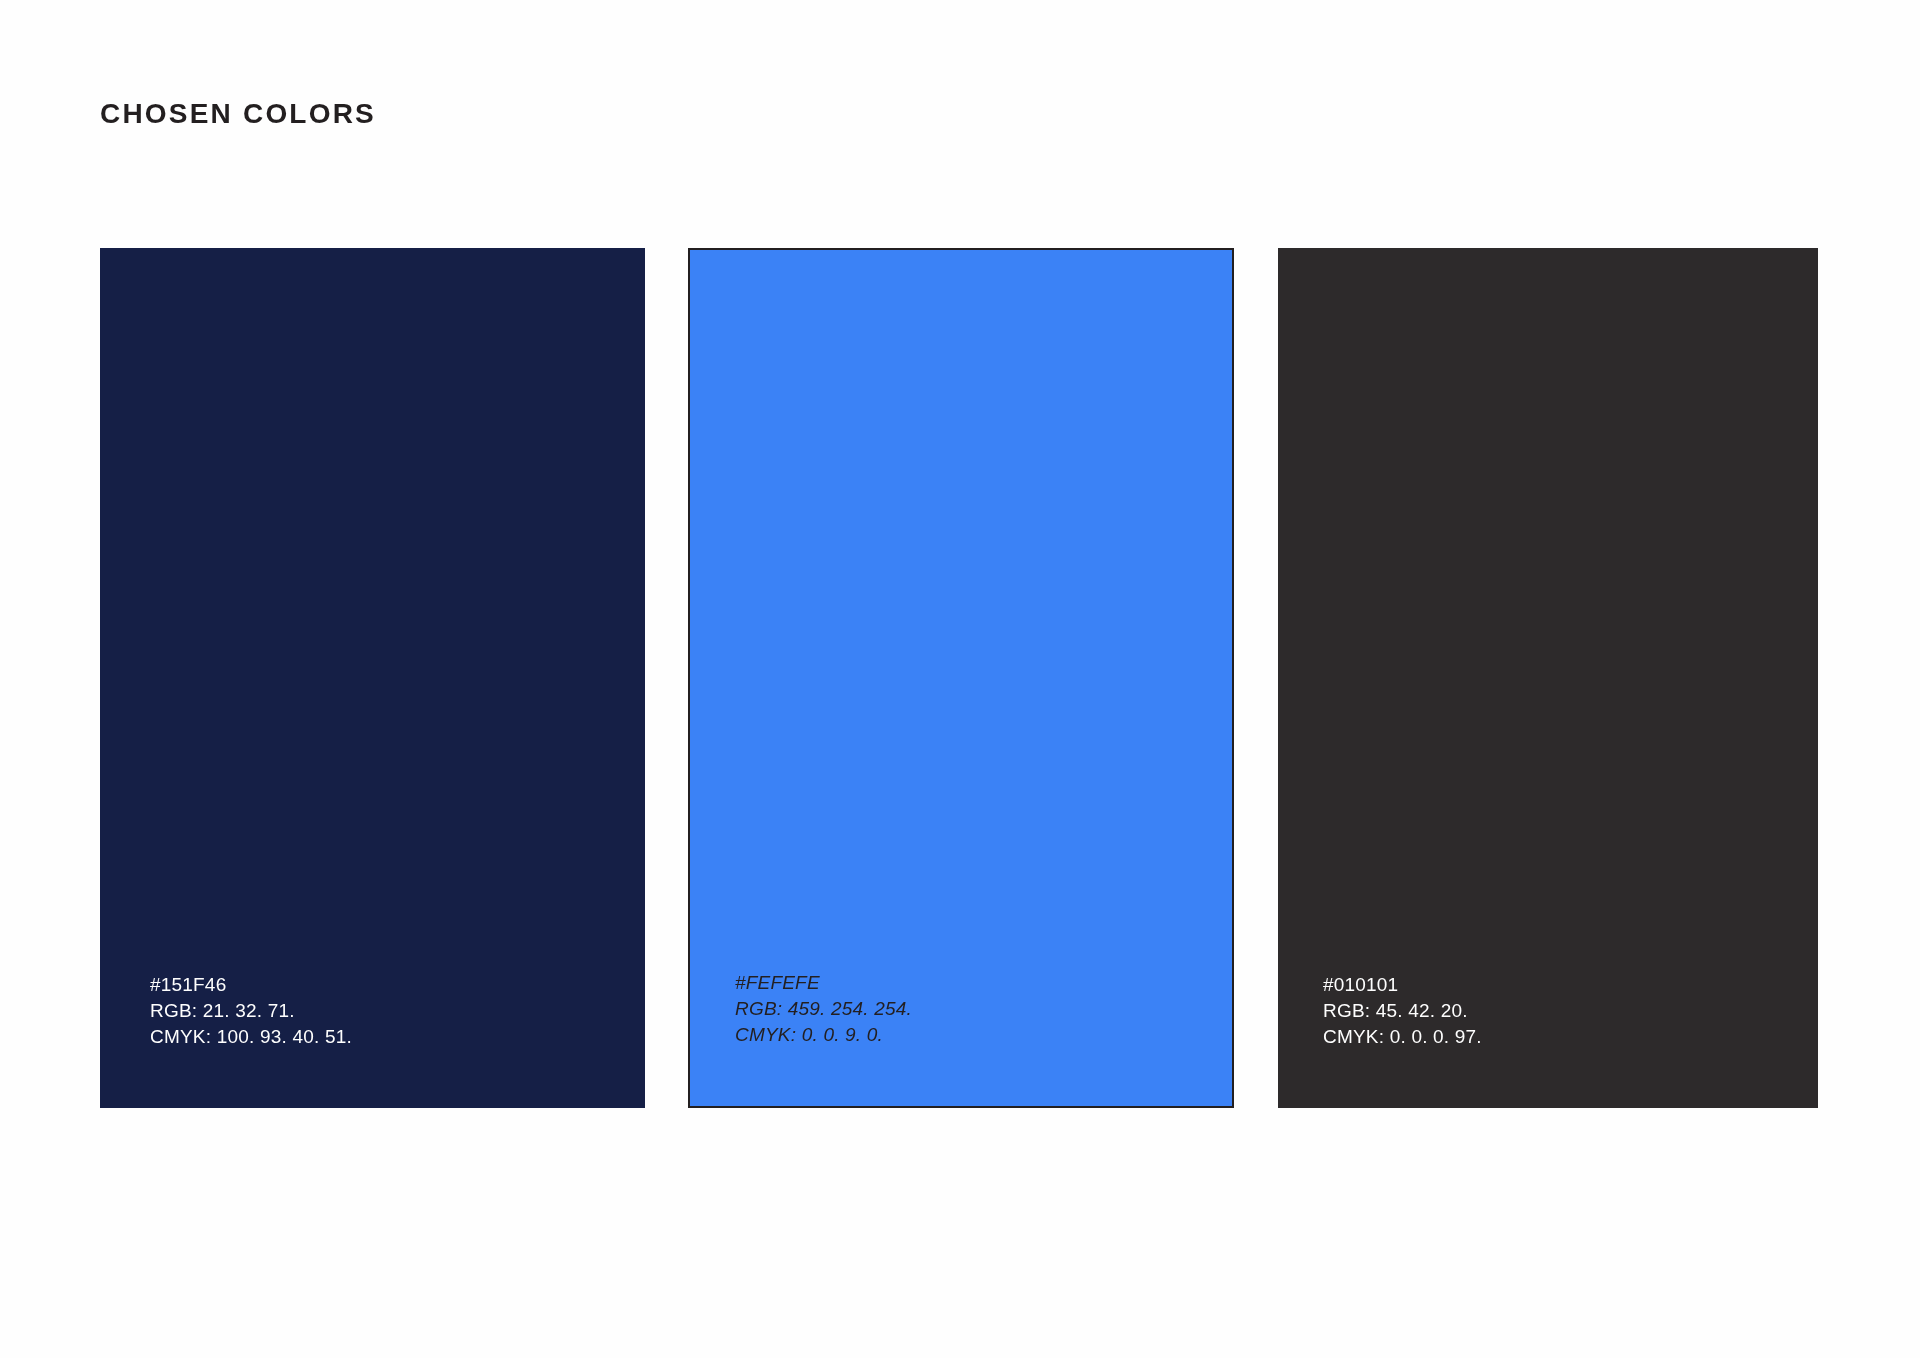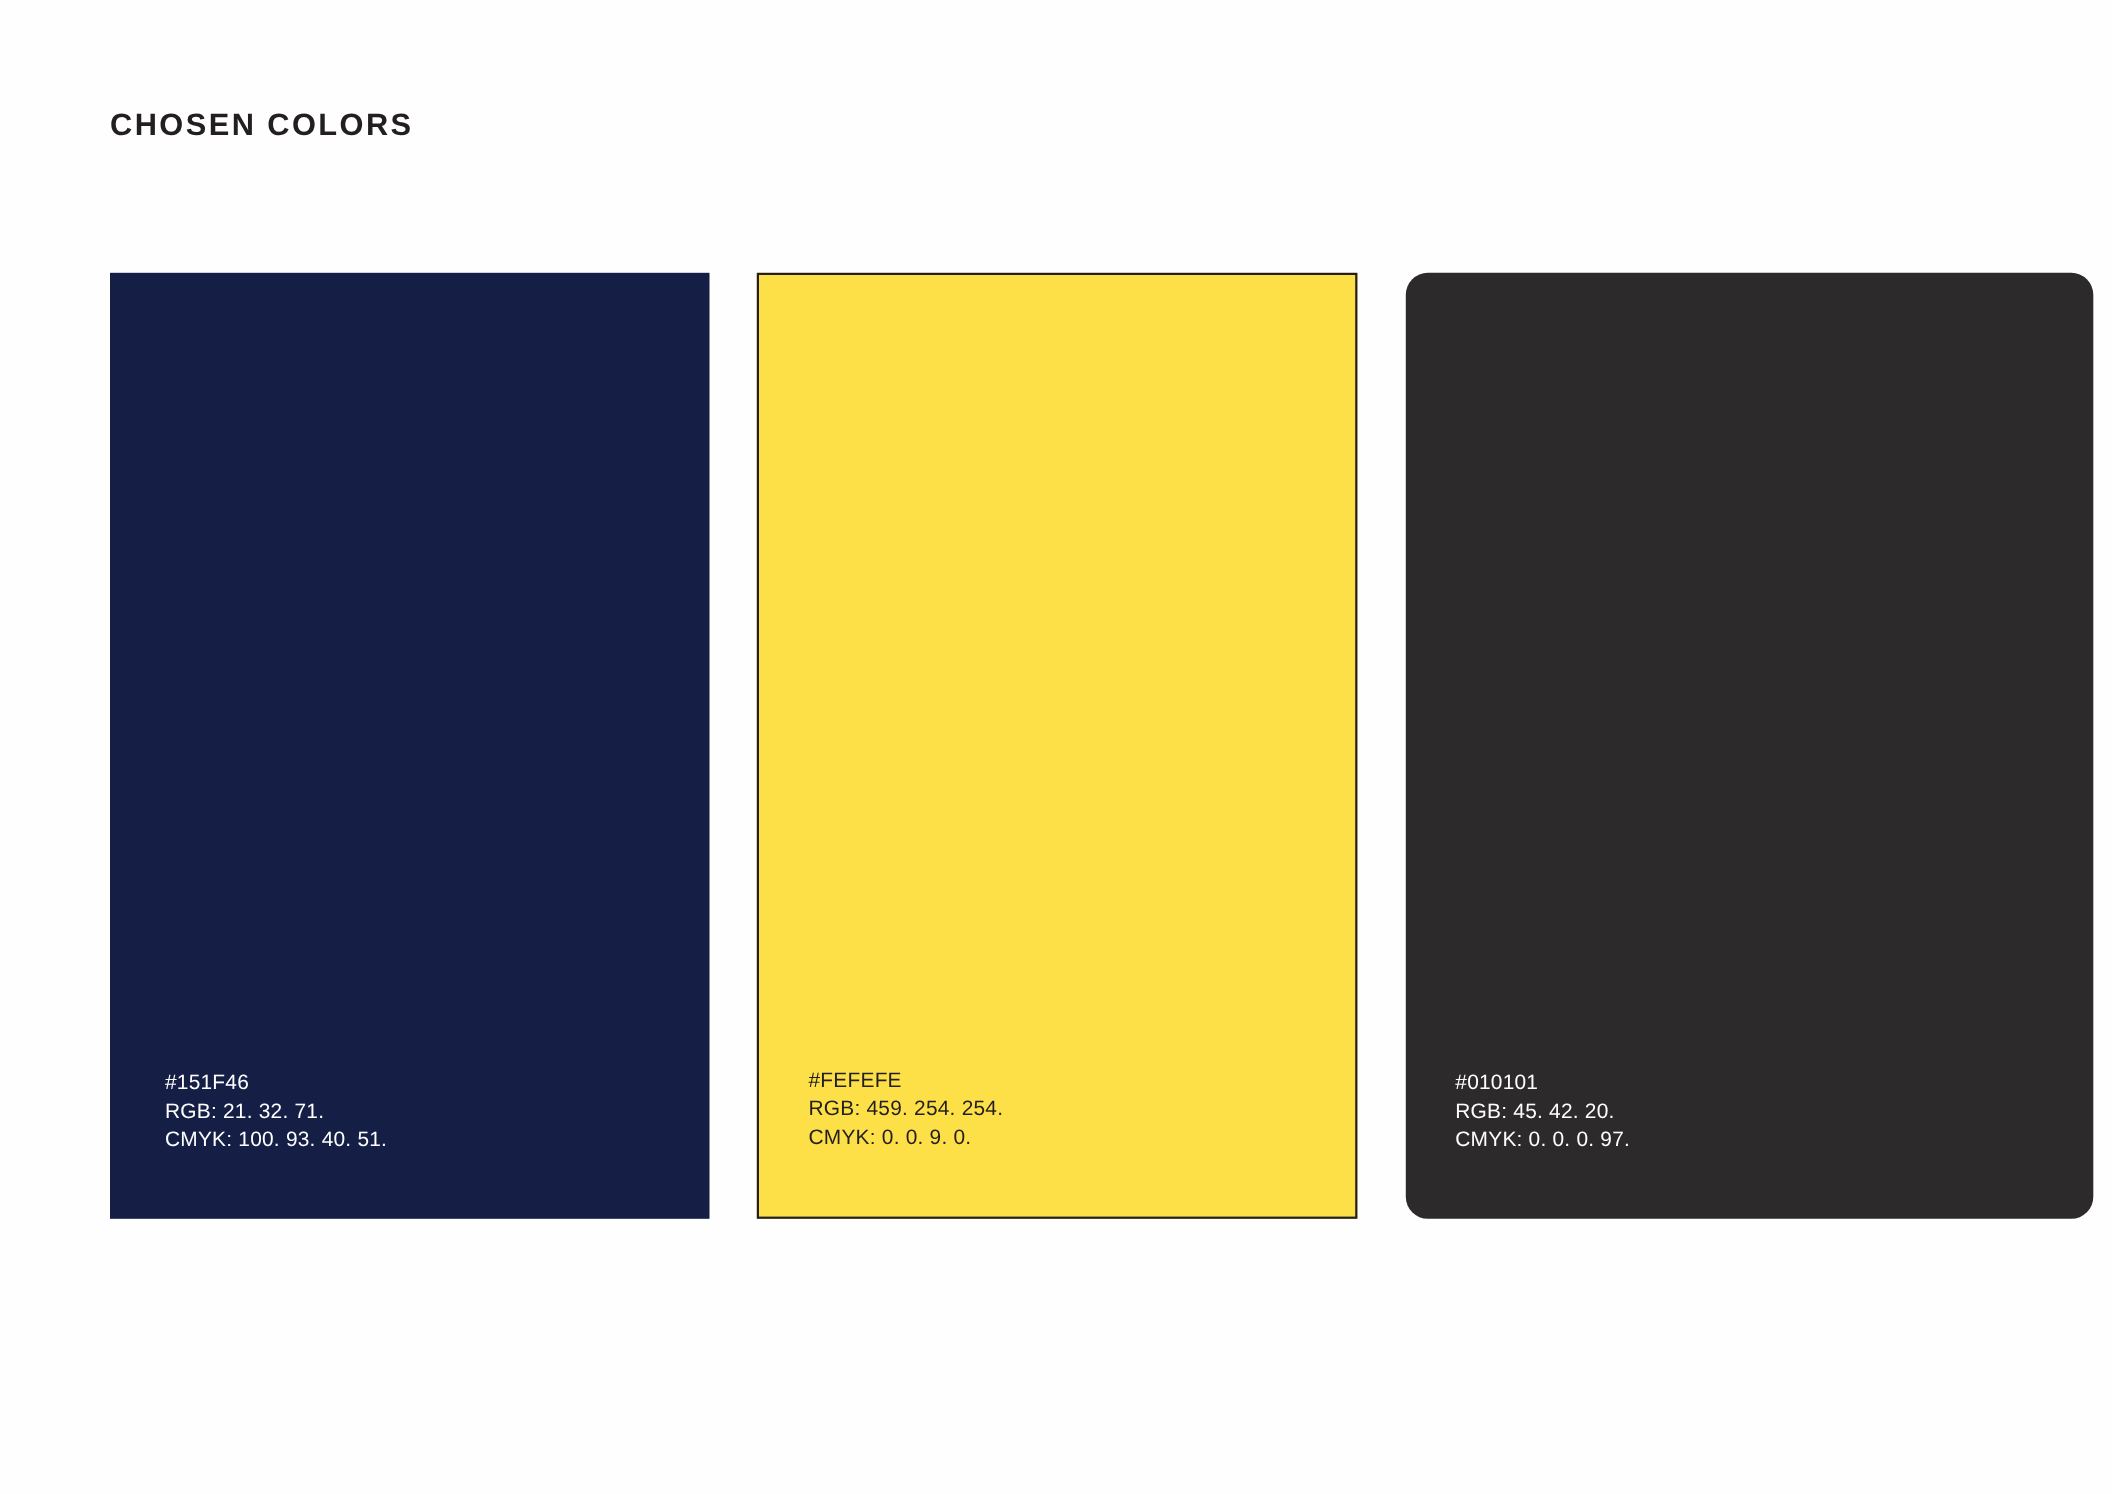--- a/index.html
+++ b/index.html
@@ -47,21 +47,21 @@
   .swatch {
     position: absolute;
     top: 0;
     height: 860px;
     width: 545px;
     box-sizing: border-box;
   }
 
   .swatch-1 { left: 0px; }
   .swatch-2 { left: 588px; width: 546px; }
-  .swatch-3 { left: 1178px; width: 625px; border-radius: 20px; }
+  .swatch-3 { left: 1178px; width: 540px; }
 
   .swatch-outline {
     border: 2px solid #231f20;
   }
 
   .swatch-info {
     position: absolute;
     left: 50px;
     bottom: 58px;
     font-size: 19px;
@@ -95,21 +95,21 @@
   <div class="swatch-row">
 
     <div class="swatch swatch-1" style="background: rgb(21, 31, 70);">
       <div class="swatch-info light-text" style="color: rgb(254, 254, 254);">
         <span class="info-line">#151F46</span>
         <span class="info-line">RGB: 21. 32. 71.</span>
         <span class="info-line">CMYK: 100. 93. 40. 51.</span>
       </div>
     </div>
 
-    <div class="swatch swatch-2 swatch-outline" style="background: #fde047; border: 2px solid rgb(35, 31, 32);">
+    <div class="swatch swatch-2 swatch-outline" style="background: #3b82f6; border: 2px solid rgb(35, 31, 32); font-style: italic;">
       <div class="swatch-info dark-text" style="color: rgb(35, 31, 32);">
         <span class="info-line">#FEFEFE</span>
         <span class="info-line">RGB: 459. 254. 254.</span>
         <span class="info-line">CMYK: 0. 0. 9. 0.</span>
       </div>
     </div>
 
     <div class="swatch swatch-3" style="background: rgb(45, 42, 43);">
       <div class="swatch-info light-text" style="color: rgb(254, 254, 254);">
         <span class="info-line">#010101</span>

